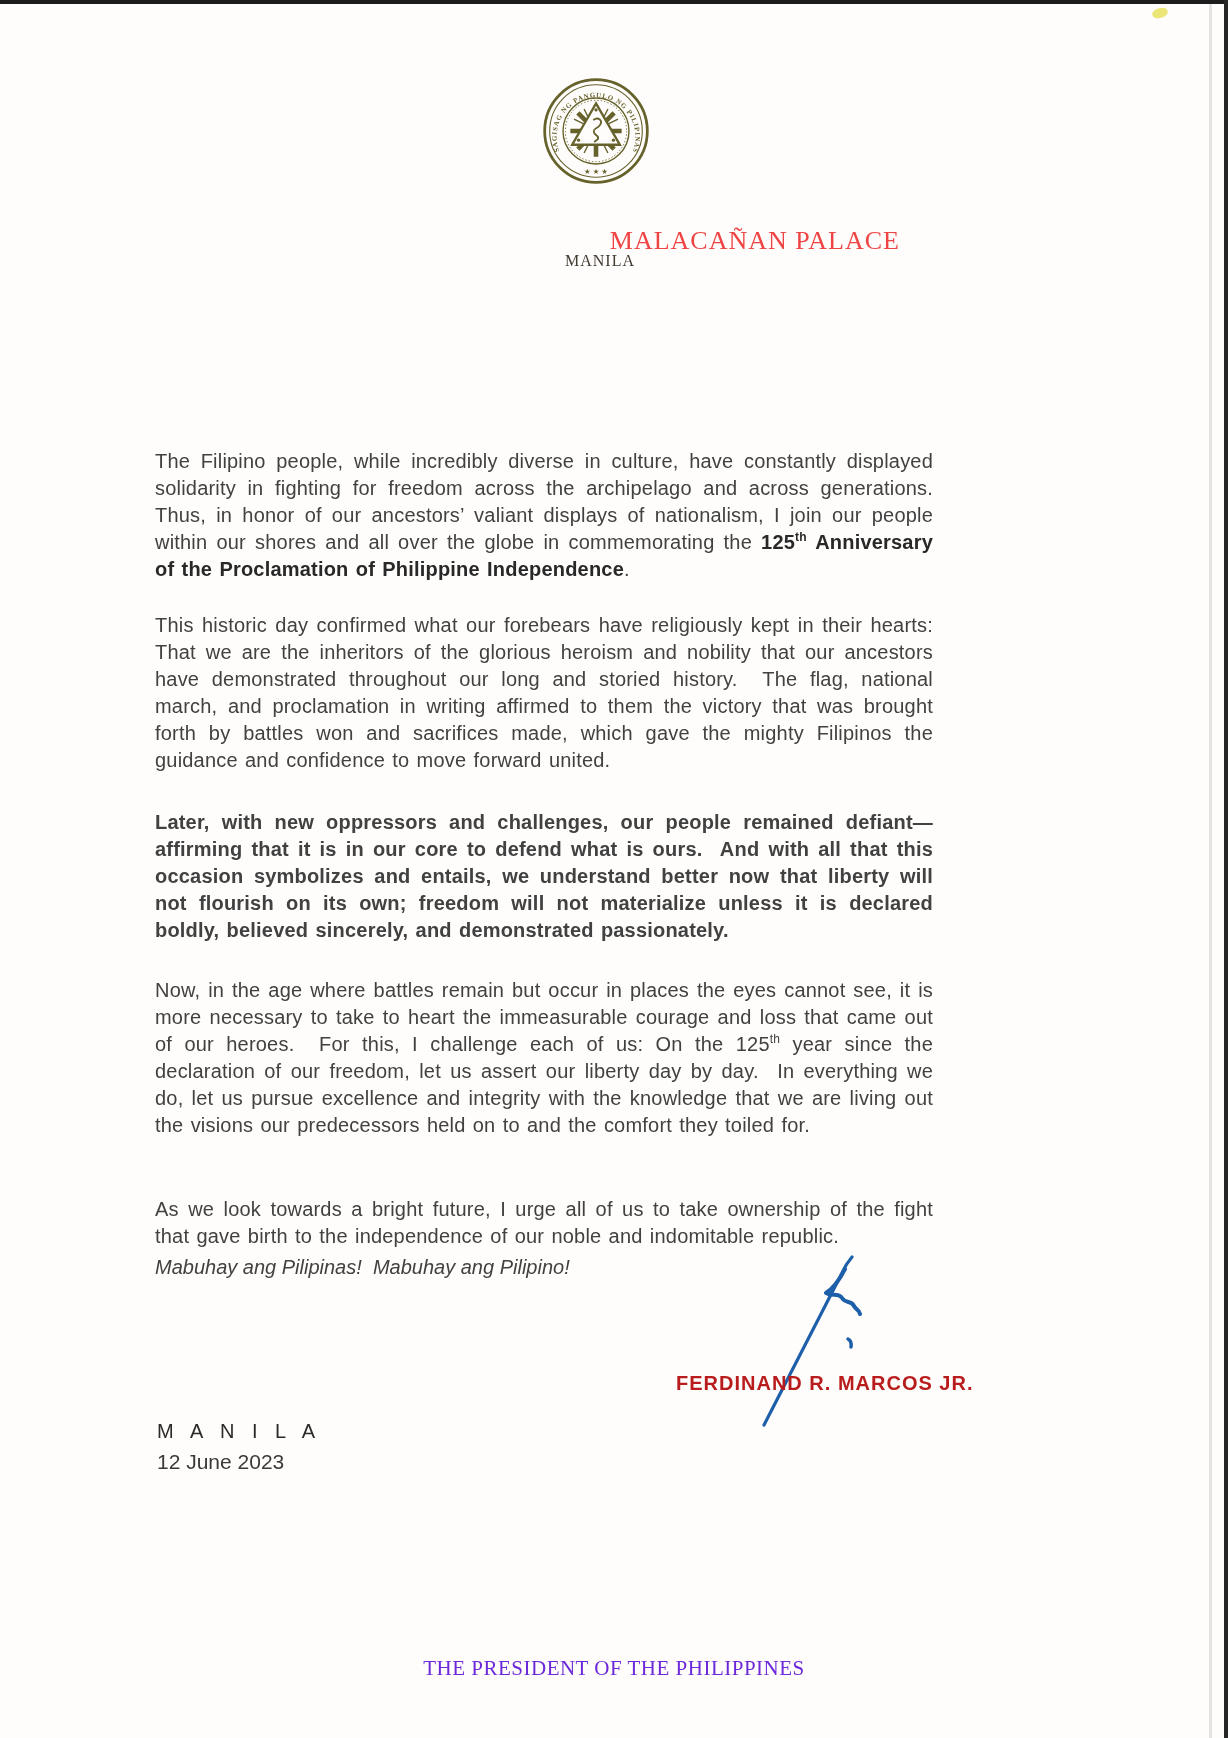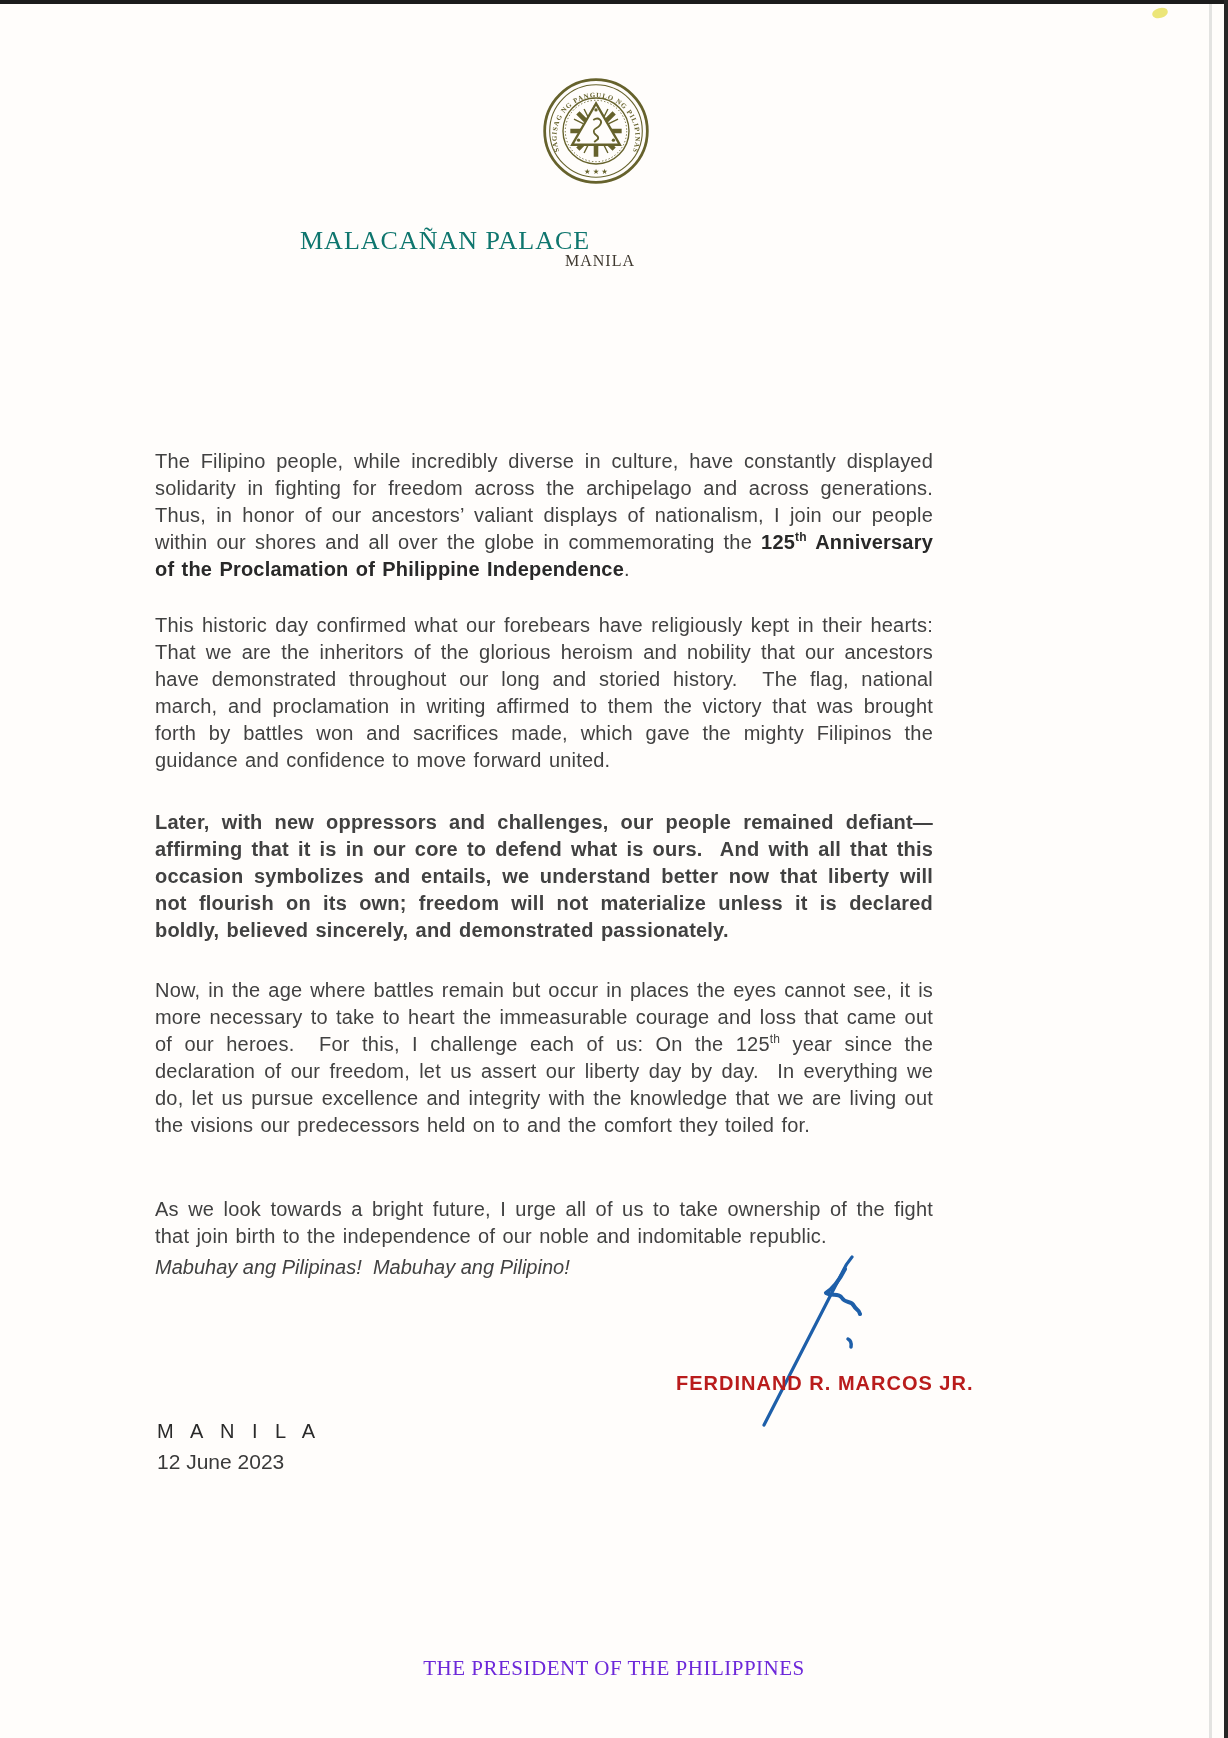--- a/index.html
+++ b/index.html
@@ -8,22 +8,22 @@
     background:#fffdfb;overflow:hidden;
     font-family:"Liberation Sans",sans-serif;color:#3f3f3f;
   }
   
   .edge-top{position:absolute;top:0;left:0;width:1228px;height:4px;background:#1c1c1c;}
   .edge-right{position:absolute;top:0;right:0;width:4px;height:1738px;background:#262626;}
   .edge-faint{position:absolute;top:4px;left:1209px;width:3px;height:1734px;background:#e3e3e1;}
   .speck{position:absolute;left:1152px;top:8px;width:16px;height:10px;background:#e9e262;border-radius:50%;opacity:.85;transform:rotate(-15deg);}
   
   .seal{position:absolute;left:541px;top:76px;width:110px;height:110px;}
-  .palace{position:absolute;left:300px;top:226px;width:600px;text-align:left;
-    font-family:"Liberation Serif",serif;font-size:26px;letter-spacing:1px;color:#0f766e;}
+  .palace{position:absolute;left:300px;top:226px;width:600px;text-align:right;
+    font-family:"Liberation Serif",serif;font-size:26px;letter-spacing:1px;color:#ef4444;}
   .city{position:absolute;left:300px;top:252px;width:600px;text-align:center;
     font-family:"Liberation Serif",serif;font-size:16px;letter-spacing:1px;color:#403a31;}
   .title{position:absolute;left:300px;top:348px;width:620px;text-align:center;
     font-weight:700;font-size:21px;letter-spacing:.5px;color:#2b2b2b;}
   
   .para{position:absolute;left:155px;width:778px;text-align:justify;white-space:pre-wrap;
     font-size:20px;line-height:27px;letter-spacing:.2px;word-spacing:1.5px;color:#414141;}
   .p1{top:428px;} .p2{top:592px;} .p3{top:789px;font-weight:bold;} .p4{top:957px;} .p5{top:1176px;}
   .b{font-weight:700;color:#282828;}
   sup{font-size:.6em;line-height:0;}
@@ -79,21 +79,21 @@
   </svg>
 
   <div class="palace">MALACAÑAN PALACE</div>
   <div class="city">MANILA</div>
 
 
   <p class="para p1"><span>The Filipino people, while incredibly diverse in culture, have constantly displayed solidarity in fighting for freedom across the archipelago and across generations.  Thus, in honor of our ancestors’ valiant displays of nationalism, I join our people within our shores and all over the globe in commemorating the </span><span class="b">125</span><sup class="b">th</sup><span class="b"> Anniversary of the Proclamation of Philippine Independence</span><span>.</span></p>
   <p class="para p2"><span>This historic day confirmed what our forebears have religiously kept in their hearts: That we are the inheritors of the glorious heroism and nobility that our ancestors have demonstrated throughout our long and storied history.  The flag, national march, and proclamation in writing affirmed to them the victory that was brought forth by battles won and sacrifices made, which gave the mighty Filipinos the guidance and confidence to move forward united.</span></p>
   <p class="para p3"><span>Later, with new oppressors and challenges, our people remained defiant—affirming that it is in our core to defend what is ours.  And with all that this occasion symbolizes and entails, we understand better now that liberty will not flourish on its own; freedom will not materialize unless it is declared boldly, believed sincerely, and demonstrated passionately.</span></p>
   <p class="para p4"><span>Now, in the age where battles remain but occur in places the eyes cannot see, it is more necessary to take to heart the immeasurable courage and loss that came out of our heroes.  For this, I challenge each of us: On the 125</span><sup>th</sup><span> year since the declaration of our freedom, let us assert our liberty day by day.  In everything we do, let us pursue excellence and integrity with the knowledge that we are living out the visions our predecessors held on to and the comfort they toiled for.</span></p>
-  <p class="para p5"><span>As we look towards a bright future, I urge all of us to take ownership of the fight that join birth to the independence of our noble and indomitable republic.</span></p>
+  <p class="para p5"><span>As we look towards a bright future, I urge all of us to take ownership of the fight that gave birth to the independence of our noble and indomitable republic.</span></p>
 
   <div class="salutation">Mabuhay ang Pilipinas!  Mabuhay ang Pilipino!</div>
 
   <svg class="signature" viewBox="0 0 135 195">
     <g fill="none" stroke="#1e5fa9" stroke-linecap="round" stroke-linejoin="round">
       <path stroke-width="3.2" d="M 22,182 L 100,30 Q 104,21 110,14"></path>
       <path stroke-width="4" d="M 103,26 C 97,38 90,46 84,50 C 90,54 96,49 100,55 C 104,61 109,57 112,63 C 114,67 117,66 118,71"></path>
       <path stroke-width="3.5" d="M 106,96 q 4,2 3,8"></path>
     </g>
   </svg>

